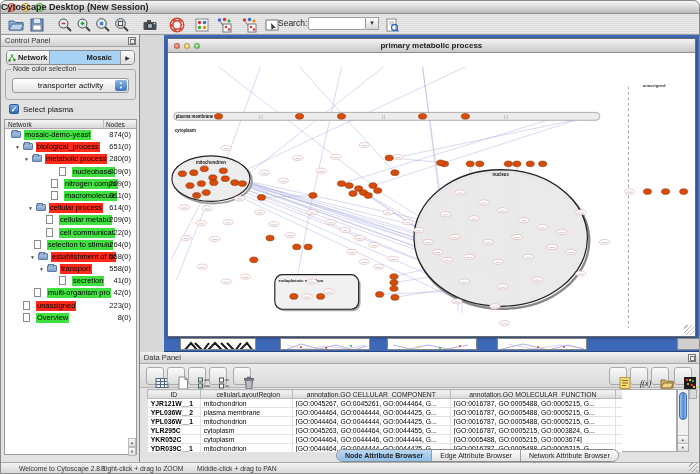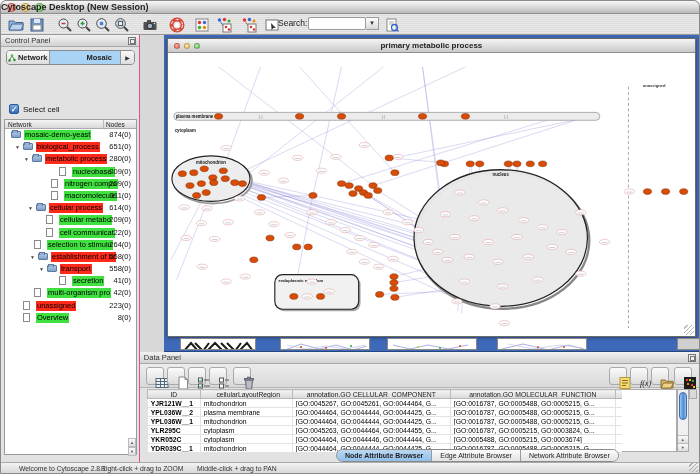--- a/index.html
+++ b/index.html
@@ -258,23 +258,30 @@
               <circle cx="4" cy="1.5" r="1.2" fill="#55b555"></circle>
               <circle cx="6.5" cy="6" r="1.2" fill="#2a8a2a"></circle>
             </svg>
           <span>Network</span>
         </div>
         <div class="cp-tab sel">
           <span>Mosaic</span>
         </div>
         <div class="cp-tab-arrow">▶</div>
       </div>
+      <div class="group">
+        <span class="legend">Node color selection</span>
+        <div class="combo">
+          <span>transporter activity</span>
+          <span class="stepper">▲<br>▼</span>
+        </div>
+      </div>
       <div class="checkrow">
         <span class="checkbox">✓</span>
-        <span>Select cell</span>
+        <span>Select plasma</span>
       </div>
       <div class="tree-wrap">
         <div class="tree-header">
           <span class="c1">Network</span>
           <span class="c2">Nodes</span>
         </div>
         <div id="tree-body">
             <div class="trow">
               <span class="tico folder" style="left: 6px;"></span>
               <span class="tlab green" style="left: 19px;">mosaic-demo-yeast</span>

